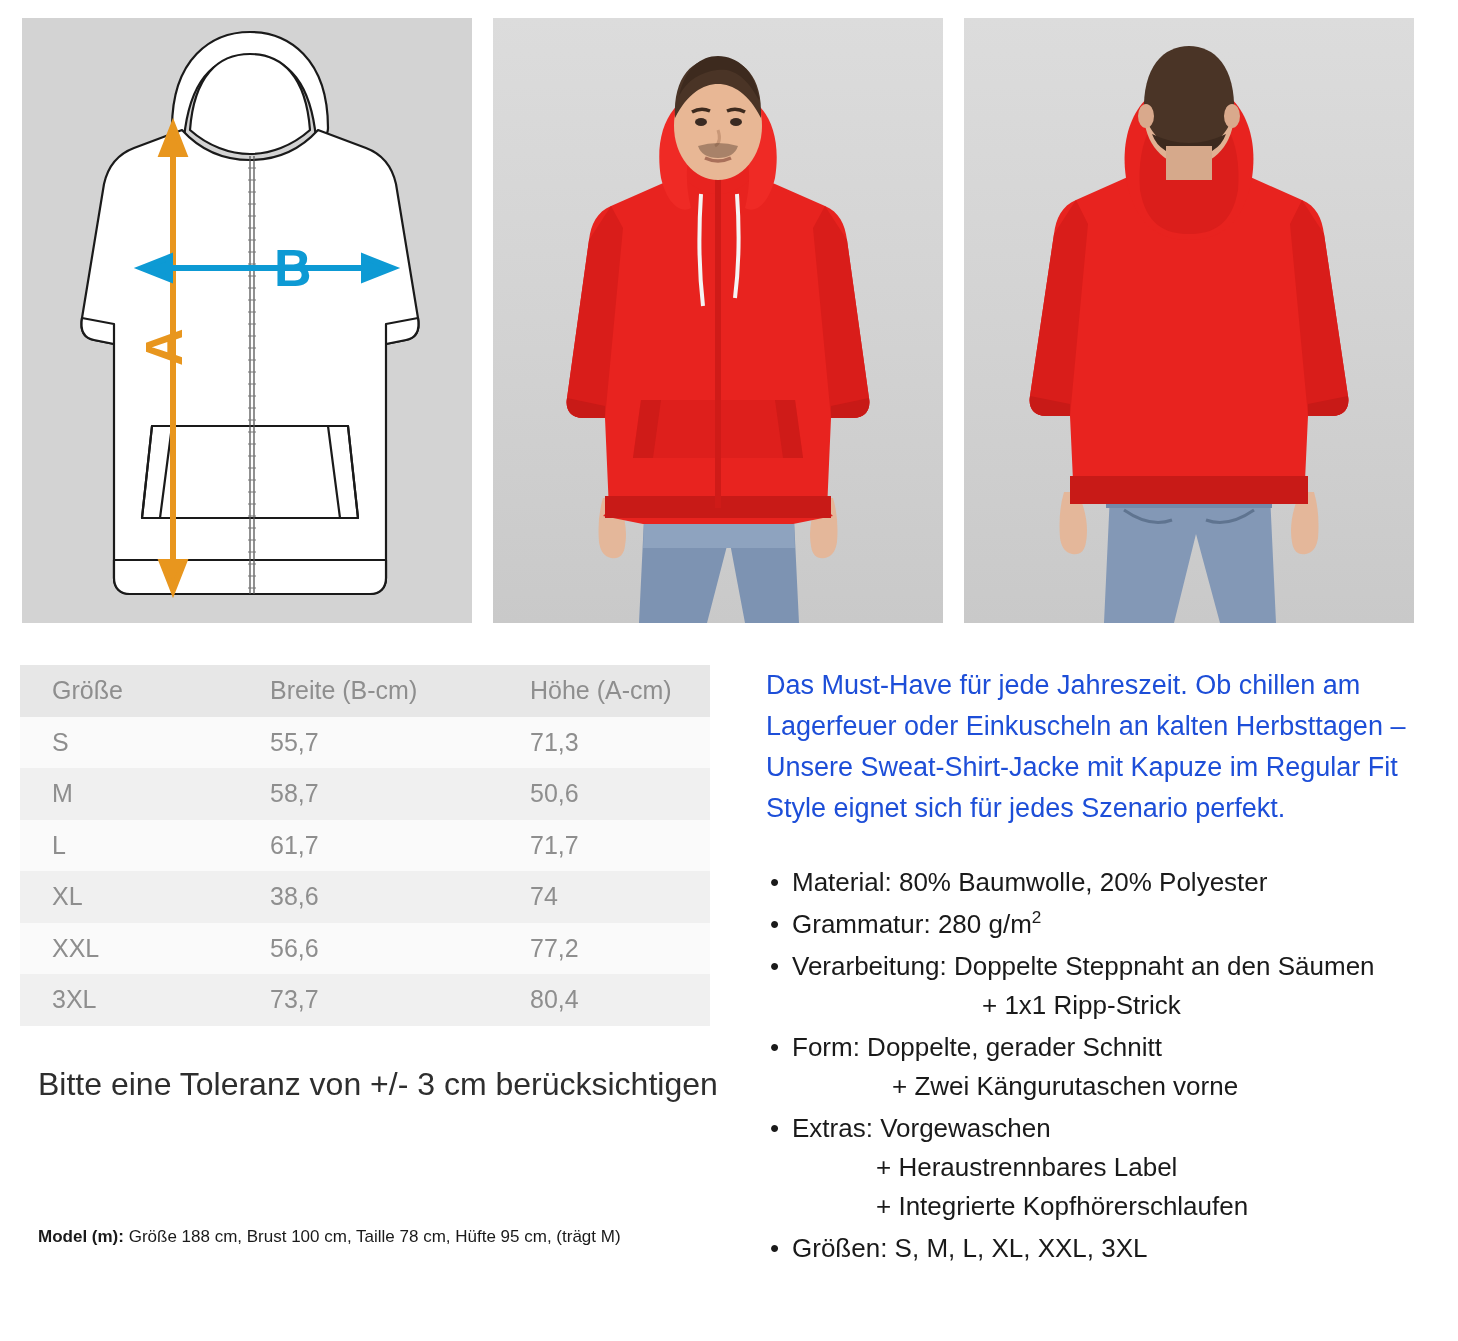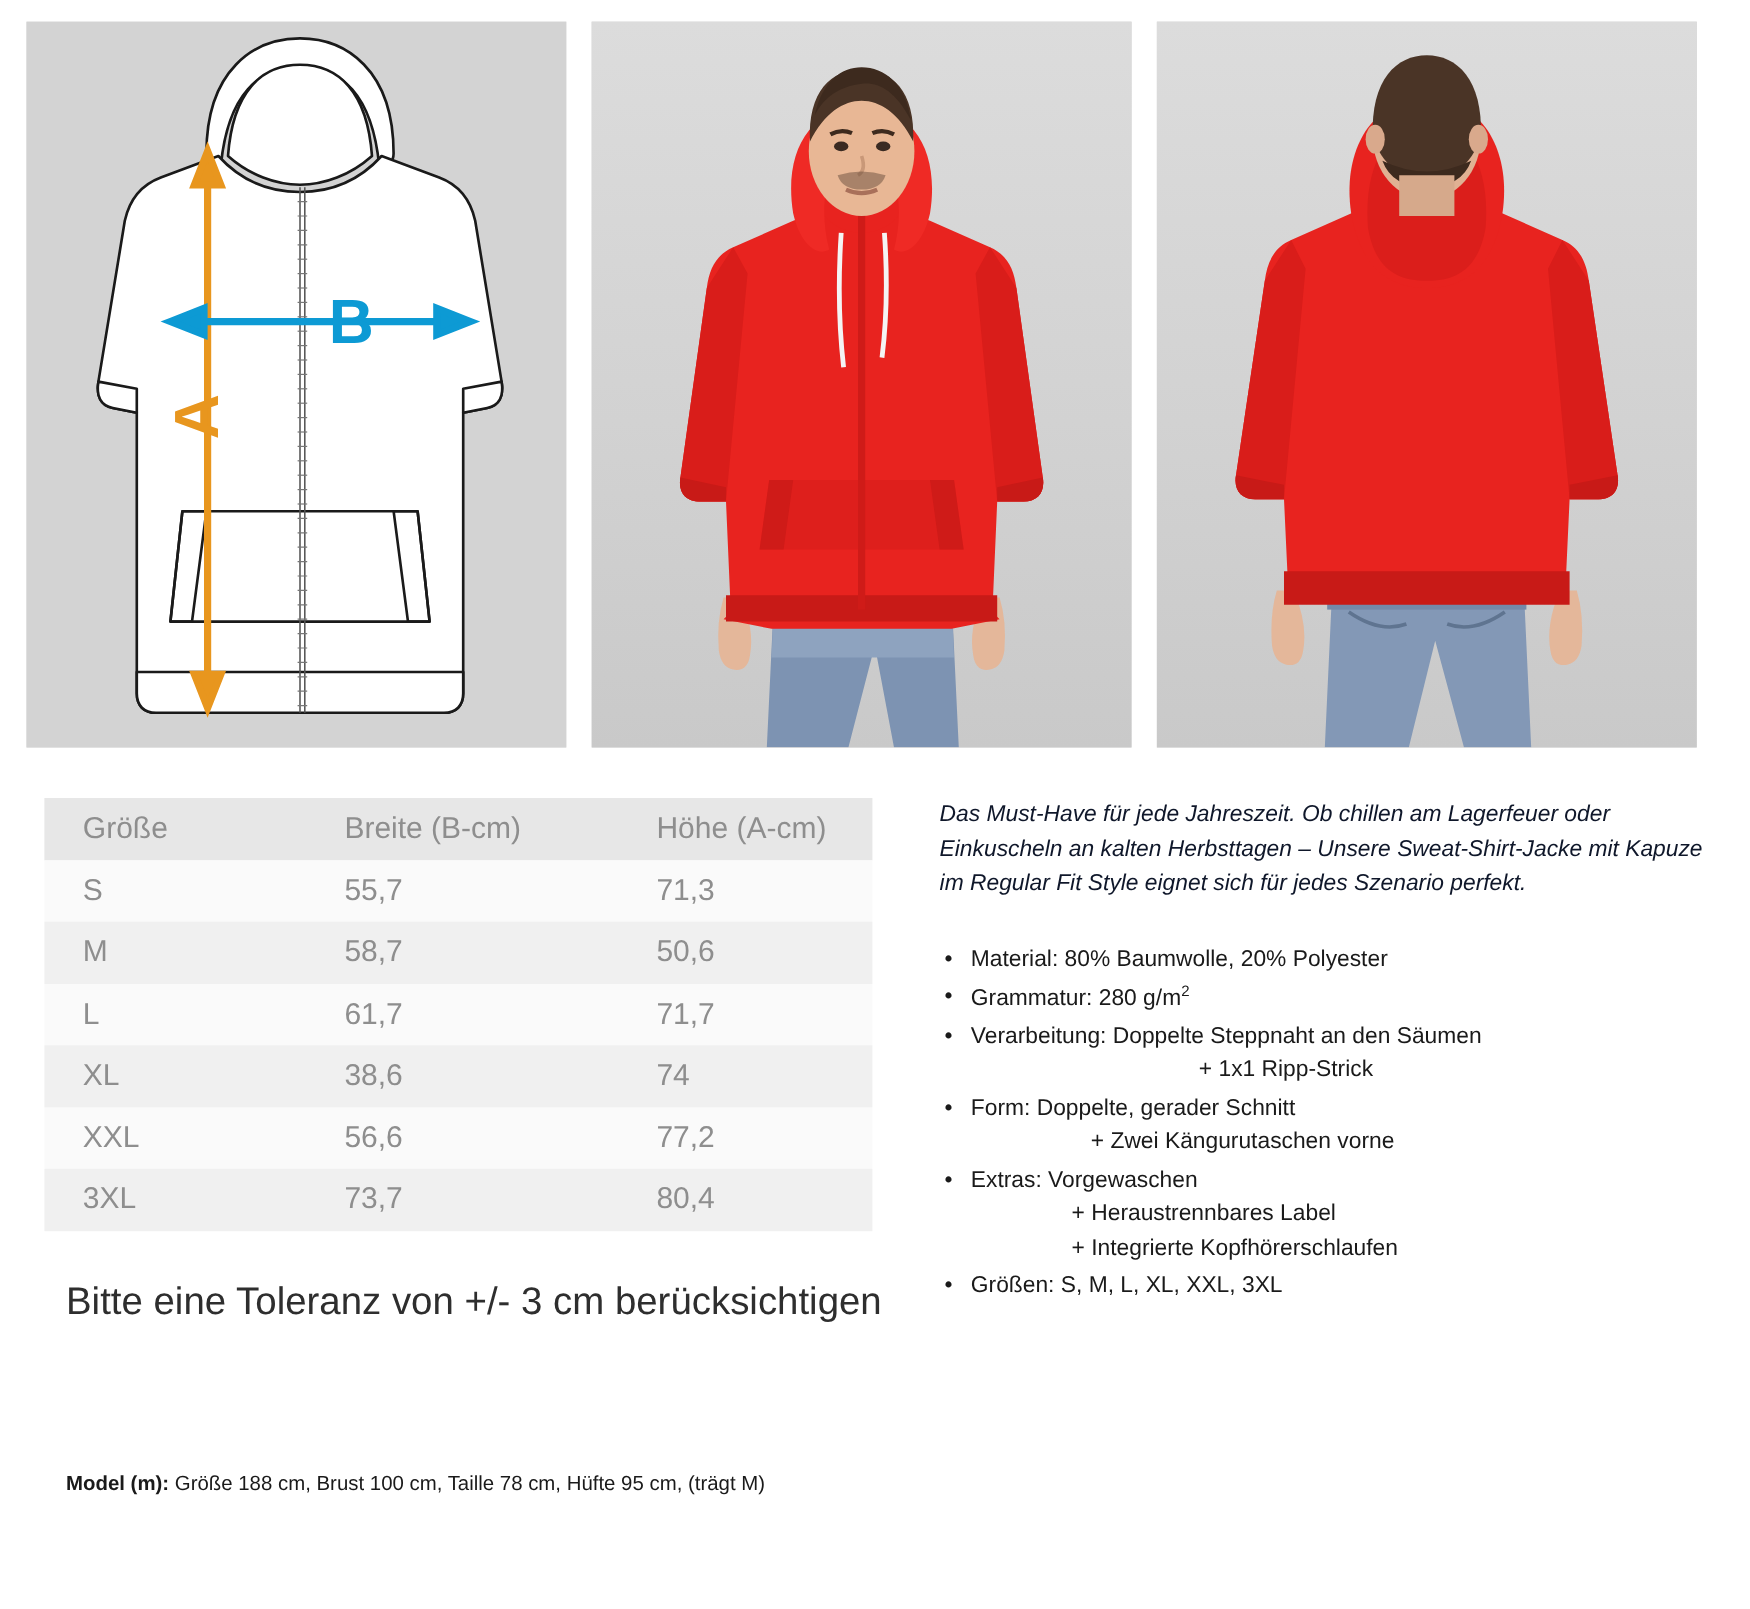--- a/index.html
+++ b/index.html
@@ -36,21 +36,21 @@
   
   .photo {
     position: absolute; inset: 0;
     background: linear-gradient(180deg, #dcdcdc 0%, #d2d2d2 55%, #c9c9c9 100%);
   }
   .photo-svg { position: absolute; inset: 0; width: 100%; height: 100%; }
 
   
   .lower {
     display: flex;
-    padding: 42px 22px 0 37px;
+    padding: 42px 22px 0 20px;
     gap: 0;
   }
   .left-col { width: 710px; flex: 0 0 auto; }
   .right-col { flex: 1 1 auto; padding-left: 36px; }
 
   
   table.size-table {
     border-collapse: collapse;
     width: 690px;
     table-layout: fixed;
@@ -81,34 +81,33 @@
     font-size: 17px;
     color: #1a1a1a;
     margin: 122px 0 0 18px;
     line-height: 1.45;
     max-width: 700px;
   }
   .model-note b { font-weight: bold; }
 
   
   .desc-intro {
-    font-size: 19px;
-    color: #0f172a;
+    font-size: 27px;
+    color: #1d4ed8;
     line-height: 1.52;
     margin: 0;
-    font-style: italic;
   }
   ul.features {
     list-style: none;
     margin: 34px 0 0 0;
     padding: 0;
   }
   ul.features > li {
     position: relative;
-    font-size: 19px;
+    font-size: 26px;
     color: #1a1a1a;
     line-height: 1.5;
     padding-left: 26px;
     margin-bottom: 3px;
   }
   ul.features > li::before {
     content: "•";
     position: absolute;
     left: 4px;
     top: 0;

